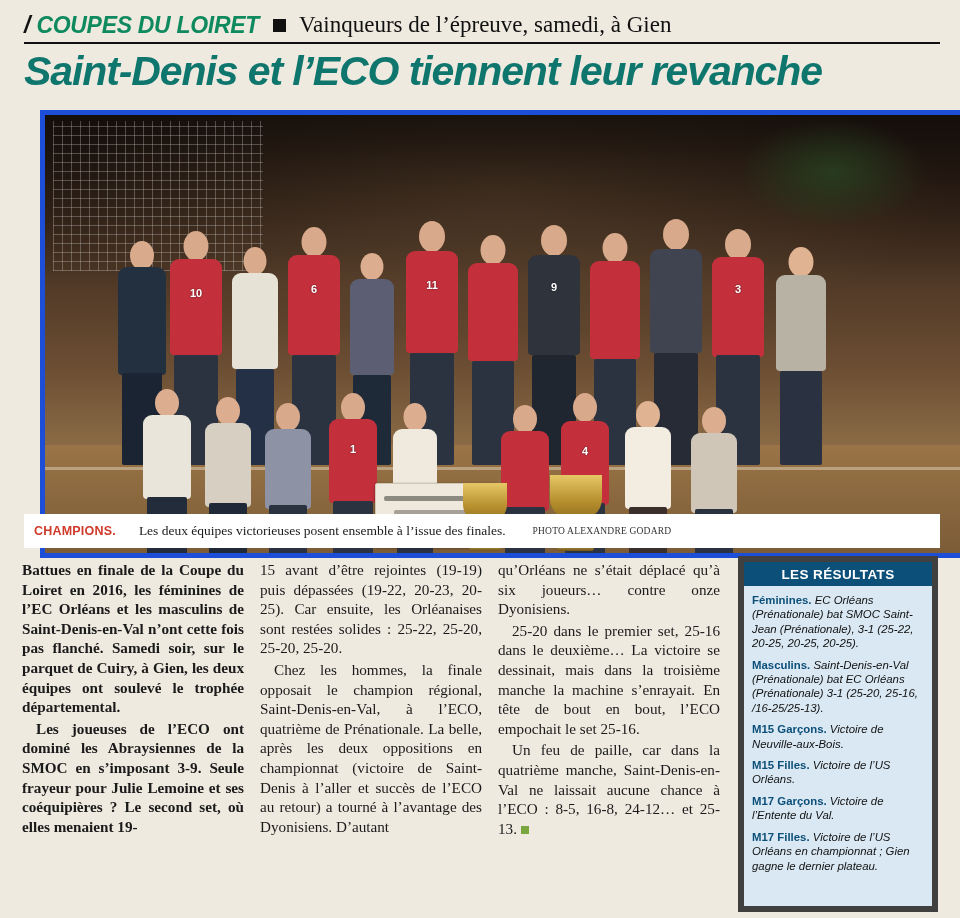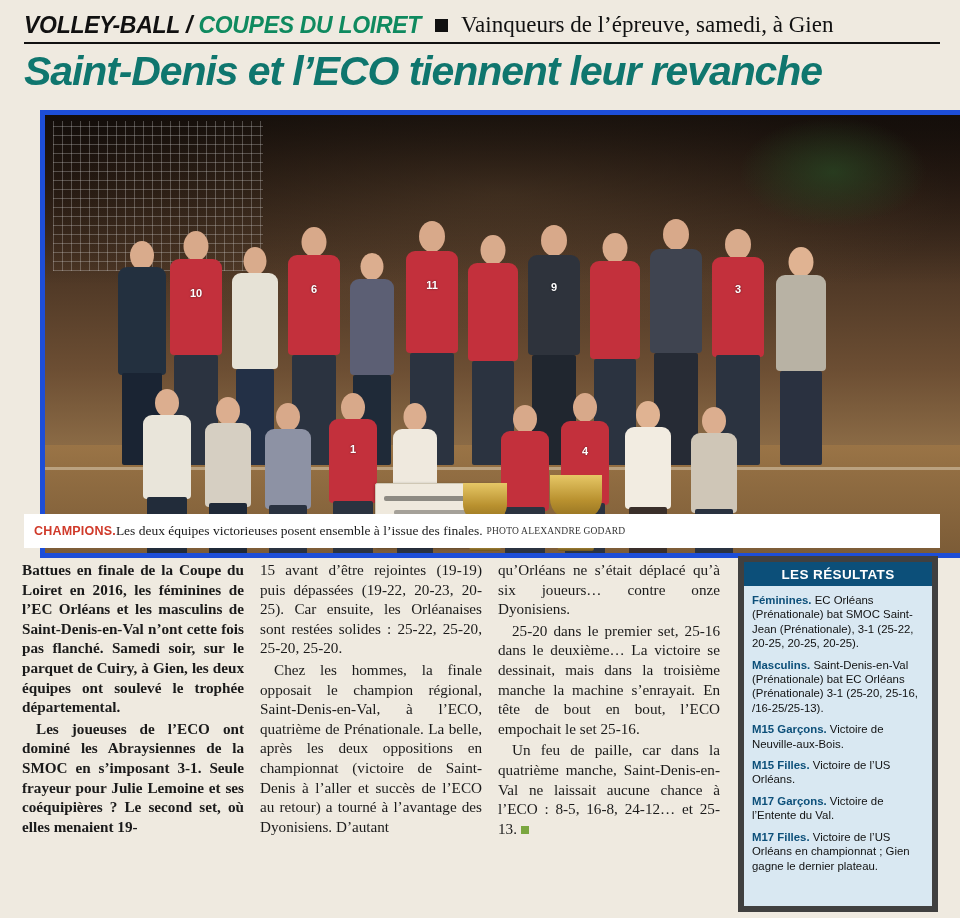--- a/index.html
+++ b/index.html
@@ -134,21 +134,21 @@
   .banner .bl{
     position:absolute;left:8px;right:8px;top:12px;height:5px;background:#8d8a82;border-radius:2px;
   }
   .banner .bl2{top:26px;left:18px;right:18px;height:5px;background:#a5a199;}
   .banner .bl3{top:40px;left:26px;right:26px;height:4px;background:#b6b2a9;}
   
   .caption{
     position:absolute;left:24px;top:514px;width:916px;height:34px;
     background:#ffffff;
     display:flex;align-items:center;
-    padding:0 10px;box-sizing:border-box;gap:0;
+    padding:0 10px;box-sizing:border-box;gap:23px;
   }
   .caption .ct{
     font-family:"Liberation Sans", sans-serif;font-weight:bold;font-size:12.5px;
     color:#d03a2a;letter-spacing:.2px;
   }
   .caption .cx{
     font-family:"Liberation Serif", serif;font-size:13.5px;color:#1a1a1a;
   }
   .caption .credit{
     font-family:Liberation Serif, serif;font-size:9.5px;color:#333;
@@ -188,29 +188,28 @@
     letter-spacing:.4px;
   }
   .results .rbody{
     padding:7px 8px 6px 8px;
     font-family:"Liberation Sans", sans-serif;
     font-size:11.4px;line-height:14.4px;
     color:#111;
   }
   .results .ritem{margin-bottom:7px;}
   .results .cat{font-weight:bold;color:#0c4f79;}
-  .results .rtxt{font-weight:normal;color:#111;}
+  .results .rtxt{font-weight:normal;color:#111;font-style:italic;}
 </style>
 </head>
 <body>
 
 <div class="page">
 
   <div class="kicker">
-    <span class="sport">VOLLEY-BALL</span>
     <span class="slash">/</span>
     <span class="comp">COUPES DU LOIRET</span>
     <span class="sq"></span>
     <span class="sub">Vainqueurs de l’épreuve, samedi, à Gien</span>
   </div>
   <div class="rule-top"></div>
 
   <div class="headline">Saint-Denis et l’ECO tiennent leur revanche</div>
 
   <div class="photo-wrap">
@@ -359,21 +358,21 @@
 
   <div class="caption">
     <span class="ct">CHAMPIONS.</span>
     <span class="cx">Les deux équipes victorieuses posent ensemble à l’issue des finales.</span>
     <span class="credit">PHOTO ALEXANDRE GODARD</span>
   </div>
 
   <div class="cols">
     <div class="col" id="col1">
       <p class="lead">Battues en finale de la Coupe du Loiret en 2016, les féminines de l’EC Orléans et les masculins de Saint-Denis-en-Val n’ont cette fois pas flanché. Samedi soir, sur le parquet de Cuiry, à Gien, les deux équipes ont soulevé le trophée départemental.</p>
-      <p>Les joueuses de l’ECO ont dominé les Abraysiennes de la SMOC en s’imposant 3-1. Seule frayeur pour Julie Lemoine et ses coéquipières ? Le second set, où elles menaient 19-</p>
+      <p>Les joueuses de l’ECO ont dominé les Abraysiennes de la SMOC en s’imposant 3-9. Seule frayeur pour Julie Lemoine et ses coéquipières ? Le second set, où elles menaient 19-</p>
     </div>
     <div class="col" id="col2">
       <p style="text-indent:0">15 avant d’être rejointes (19-19) puis dépassées (19-22, 20-23, 20-25). Car ensuite, les Orléanaises sont restées solides : 25-22, 25-20, 25-20, 25-20.</p>
       <p>Chez les hommes, la finale opposait le champion régional, Saint-Denis-en-Val, à l’ECO, quatrième de Prénationale. La belle, après les deux oppositions en championnat (victoire de Saint-Denis à l’aller et succès de l’ECO au retour) a tourné à l’avantage des Dyonisiens. D’autant</p>
     </div>
     <div class="col" id="col3">
       <p style="text-indent:0">qu’Orléans ne s’était déplacé qu’à six joueurs… contre onze Dyonisiens.</p>
       <p>25-20 dans le premier set, 25-16 dans le deuxième… La victoire se dessinait, mais dans la troisième manche la machine s’enrayait. En tête de bout en bout, l’ECO empochait le set 25-16.</p>
       <p><span>Un feu de paille, car dans la quatrième manche, Saint-Denis-en-Val ne laissait aucune chance à l’ECO : 8-5, 16-8, 24-12… et 25-13.</span><span class="endmark"></span></p>
     </div>

